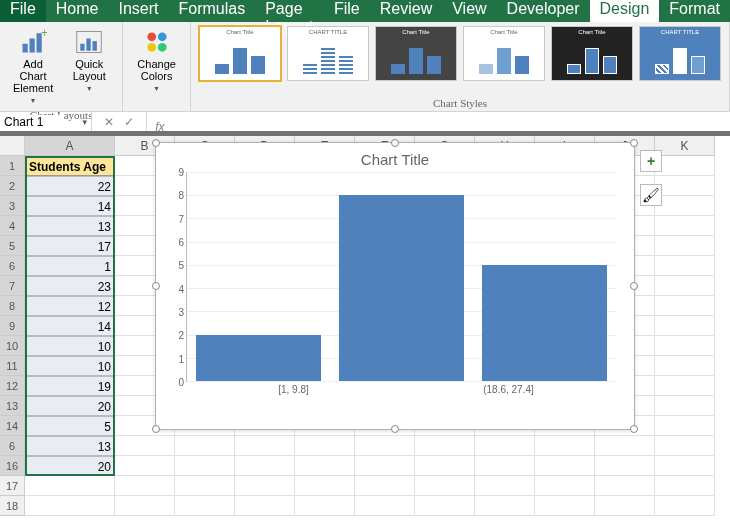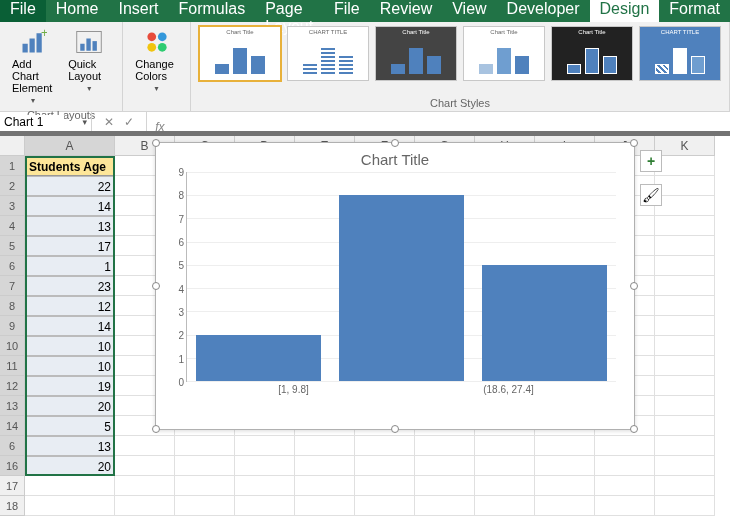--- a/index.html
+++ b/index.html
@@ -7,25 +7,25 @@
 
 
 .ribbon-tabs { height: 22px; background: #217346; display: flex; align-items: stretch; color: #fff; }
 .ribbon-tabs .tab { padding: 0 10px; font-size: 16px; cursor: pointer; }
 .ribbon-tabs .tab.ctx { background: #0a5f36; }
 .ribbon-tabs .tab.active { background: #fff; color: #217346; }
 
 
 .ribbon { height: 90px; background: #f1f1f1; border-bottom: 1px solid #d4d4d4; display: flex; }
 .rgroup { border-right: 1px solid #d4d4d4; padding: 4px 8px 2px; display: flex; flex-direction: column; justify-content: space-between; }
-.rgroup-label { text-align: center; font-size: 11px; color: #666; margin-top: 2px; }
+.rgroup-label { text-align: center; font-size: 11px; color: #666; margin-top: 2px; font-family: Liberation Serif, serif; }
 .rrow { display: flex; gap: 6px; }
 .bigbtn { display: flex; flex-direction: column; align-items: center; gap: 2px; padding: 2px 4px; cursor: pointer; }
 .bigbtn .icon { width: 28px; height: 28px; }
-.bigbtn .lbl { font-size: 11px; line-height: 1.1; max-width: 56px; }
+.bigbtn .lbl { font-size: 11px; text-align: center; line-height: 1.1; max-width: 56px; }
 .bigbtn .arrow { font-size: 8px; color: #555; }
 
 .styles-strip { display: flex; gap: 6px; align-items: flex-start; }
 .style-thumb { width: 82px; height: 55px; border: 1px solid #c8c8c8; background: #fff; cursor: pointer; position: relative; }
 .style-thumb.selected { outline: 2px solid #e8b13a; outline-offset: -1px; }
 
 
 .formula-bar { height: 24px; border-bottom: 5px solid #737373; display: flex; align-items: stretch; }
 .namebox { width: 92px; border-right: 1px solid #d4d4d4; display: flex; align-items: center; padding: 0 4px; font-size: 12px; }
 .namebox input { border: none; width: 60px; font-size: 12px; outline: none; }

